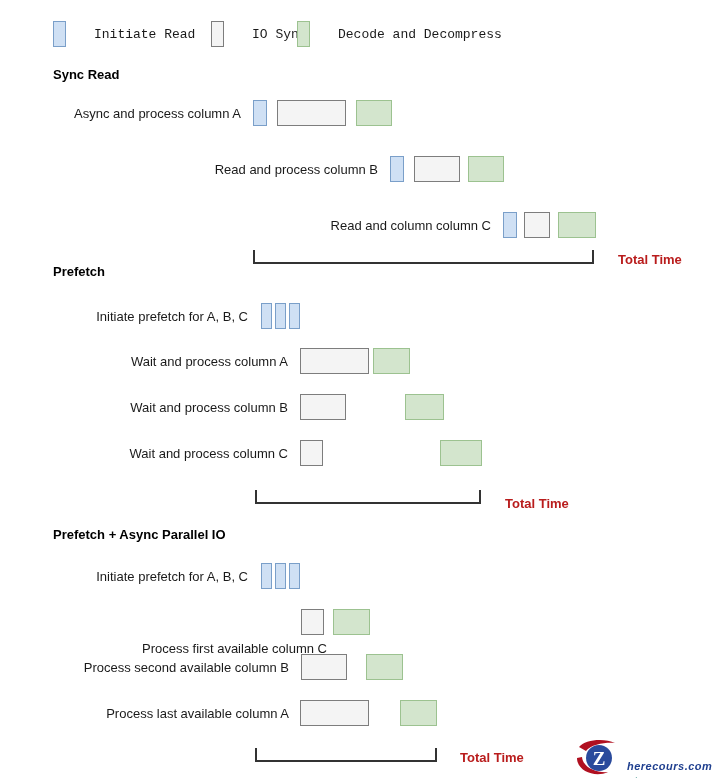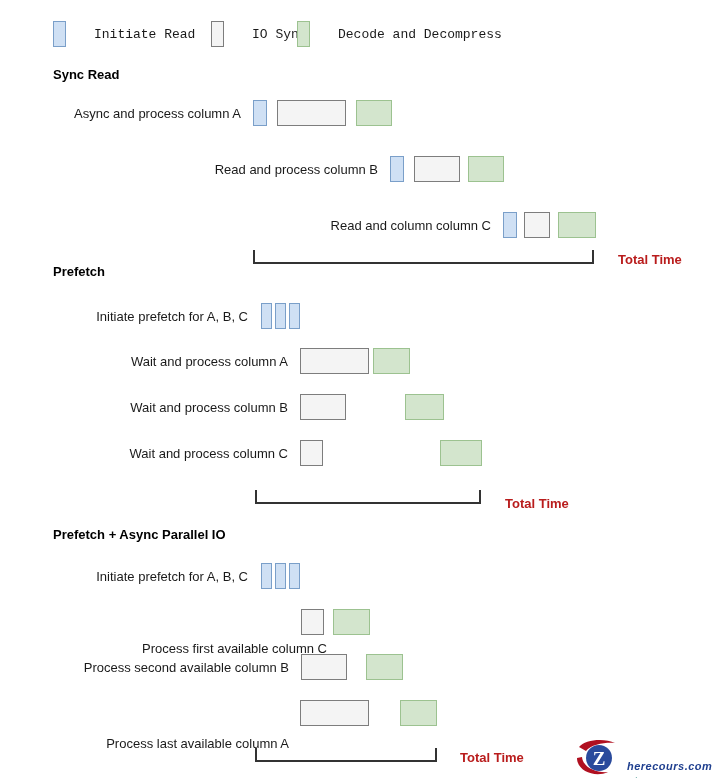--- a/index.html
+++ b/index.html
@@ -176,21 +176,21 @@
       <div class="row-label" style="left: 0px; width: 248px; top: 570px;">Initiate prefetch for A, B, C</div>
       <div class="bar" style="left: 261px; top: 563px; width: 11px; height: 26px; background: rgb(207, 224, 244); border-color: rgb(122, 159, 201);"></div>
       <div class="bar" style="left: 275px; top: 563px; width: 11px; height: 26px; background: rgb(207, 224, 244); border-color: rgb(122, 159, 201);"></div>
       <div class="bar" style="left: 289px; top: 563px; width: 11px; height: 26px; background: rgb(207, 224, 244); border-color: rgb(122, 159, 201);"></div>
       <div class="row-label" style="left: 0px; width: 289px; top: 642px; margin-left: 38px;">Process first available column C</div>
       <div class="bar" style="left: 301px; top: 609px; width: 23px; height: 26px; background: rgb(244, 244, 244); border-color: rgb(125, 125, 125);"></div>
       <div class="bar" style="left: 333px; top: 609px; width: 37px; height: 26px; background: rgb(211, 229, 205); border-color: rgb(156, 194, 144);"></div>
       <div class="row-label" style="left: 0px; width: 289px; top: 661px;">Process second available column B</div>
       <div class="bar" style="left: 301px; top: 654px; width: 46px; height: 26px; background: rgb(244, 244, 244); border-color: rgb(125, 125, 125);"></div>
       <div class="bar" style="left: 366px; top: 654px; width: 37px; height: 26px; background: rgb(211, 229, 205); border-color: rgb(156, 194, 144);"></div>
-      <div class="row-label" style="left: 0px; width: 289px; top: 707px; margin-top: 30px;">Process last available column A</div>
+      <div class="row-label" style="left: 0px; width: 289px; top: 707px;">Process last available column A</div>
       <div class="bar" style="left: 300px; top: 700px; width: 69px; height: 26px; background: rgb(244, 244, 244); border-color: rgb(125, 125, 125);"></div>
       <div class="bar" style="left: 400px; top: 700px; width: 37px; height: 26px; background: rgb(211, 229, 205); border-color: rgb(156, 194, 144);"></div>
       <div class="bracket" style="left: 255px; top: 748px; width: 182px; height: 14px; border-left-color: rgb(51, 51, 51); border-right-color: rgb(51, 51, 51); border-bottom-color: rgb(51, 51, 51);"></div>
       <div class="bracket-label" style="left: 460px; top: 751px;">Total Time</div>
     </div>
 
   <div class="watermark" style="left: 575px; top: 738px;">
     <svg width="50" height="40" viewBox="0 0 50 40">
       <path id="wm-swoosh" d="M4 9 C 10 1, 30 0, 40 5 C 32 4, 16 6, 11 13 Z" fill="#b01020"></path>
       <path id="wm-swoosh2" d="M2 20 C 2 33, 20 40, 33 34 C 22 35, 8 30, 7 19 Z" fill="#b01020"></path>

